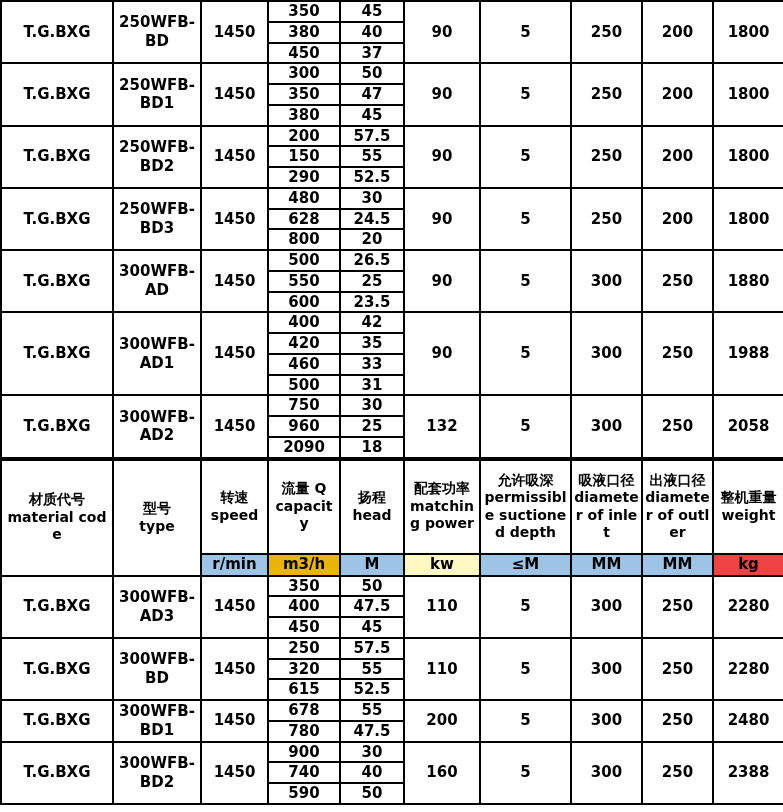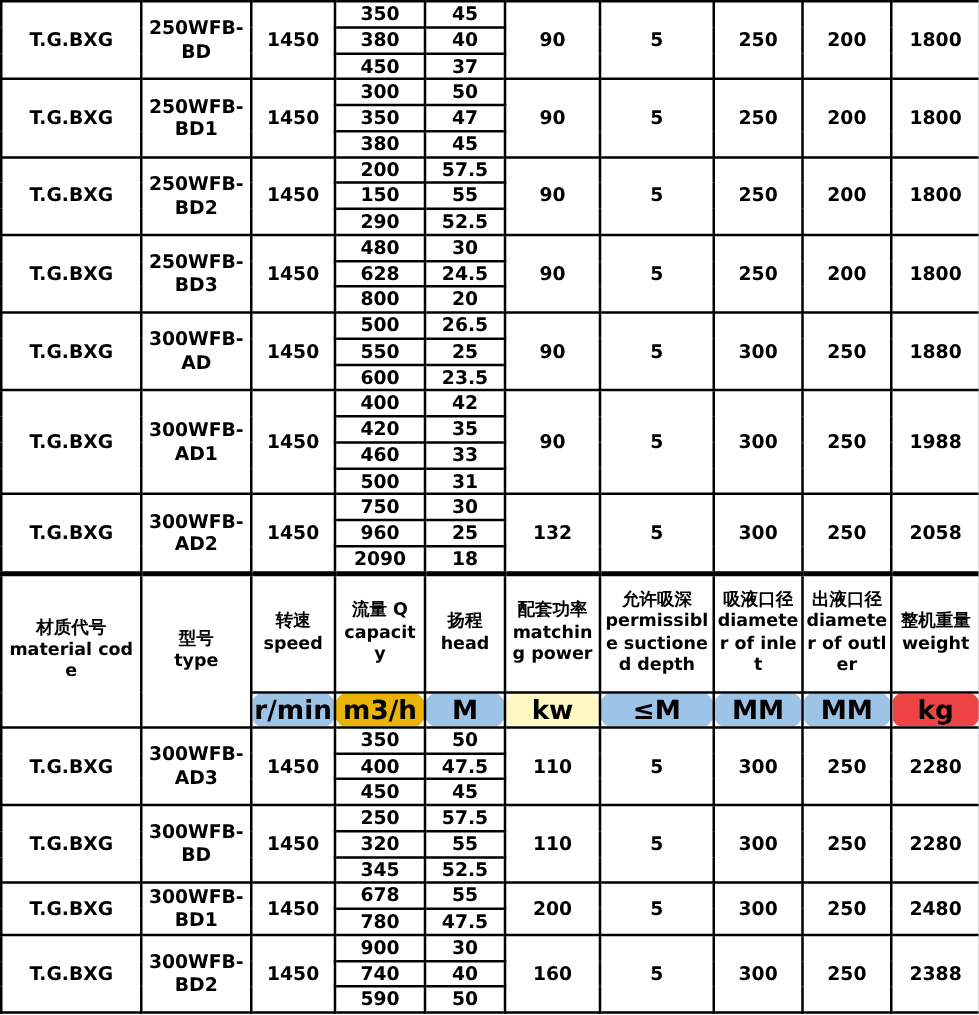--- a/index.html
+++ b/index.html
@@ -14,21 +14,21 @@
     padding:0;font-size:15px;line-height:1.25;overflow:hidden;
   }
   tr.sub{height:20px;}
   td.wrap{word-break:break-all;padding:0 2px;}
   tr.hdr{height:95px;}
   tr.hdr td{font-size:14px;word-break:break-all;padding:0 2px;}
   tr.hdr td .cn{display:block;}
   tr.hdr td .en{display:block;}
   tr.hdr td{border-top:4px solid #000;}
   tr.units{height:22px;}
-  tr.units td{font-size:21px;border-radius:11px;}
+  tr.units td{font-size:15px;}
   .c1{width:112px}.c2{width:88px}.c3{width:67px}.c4{width:72px}.c5{width:64px}
   .c6{width:76px}.c7{width:91px}.c8{width:71px}.c9{width:71px}.c10{width:71px}
 </style>
 </head>
 <body>
 
 <div class="page">
 <table>
   <colgroup>
     <col class="c1">
@@ -285,21 +285,21 @@
       <td rowspan="3">5</td>
       <td rowspan="3">300</td>
       <td rowspan="3">250</td>
       <td rowspan="3">2280</td>
     </tr>
     <tr class="sub">
       <td>320</td>
       <td>55</td>
     </tr>
     <tr class="sub">
-      <td>345</td>
+      <td>615</td>
       <td>52.5</td>
     </tr>
 
     <tr class="sub">
       <td rowspan="2">T.G.BXG</td>
       <td rowspan="2" class="wrap">300WFB-BD1</td>
       <td rowspan="2">1450</td>
       <td>678</td>
       <td>55</td>
       <td rowspan="2">200</td>

